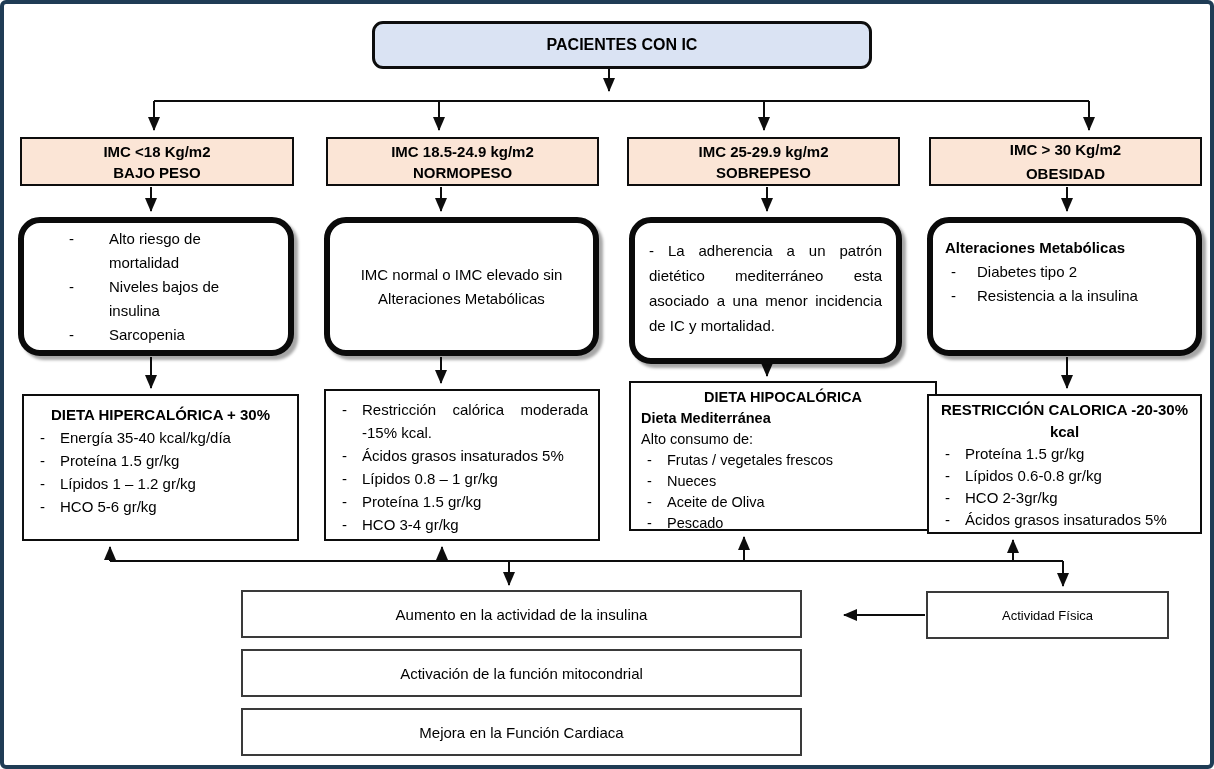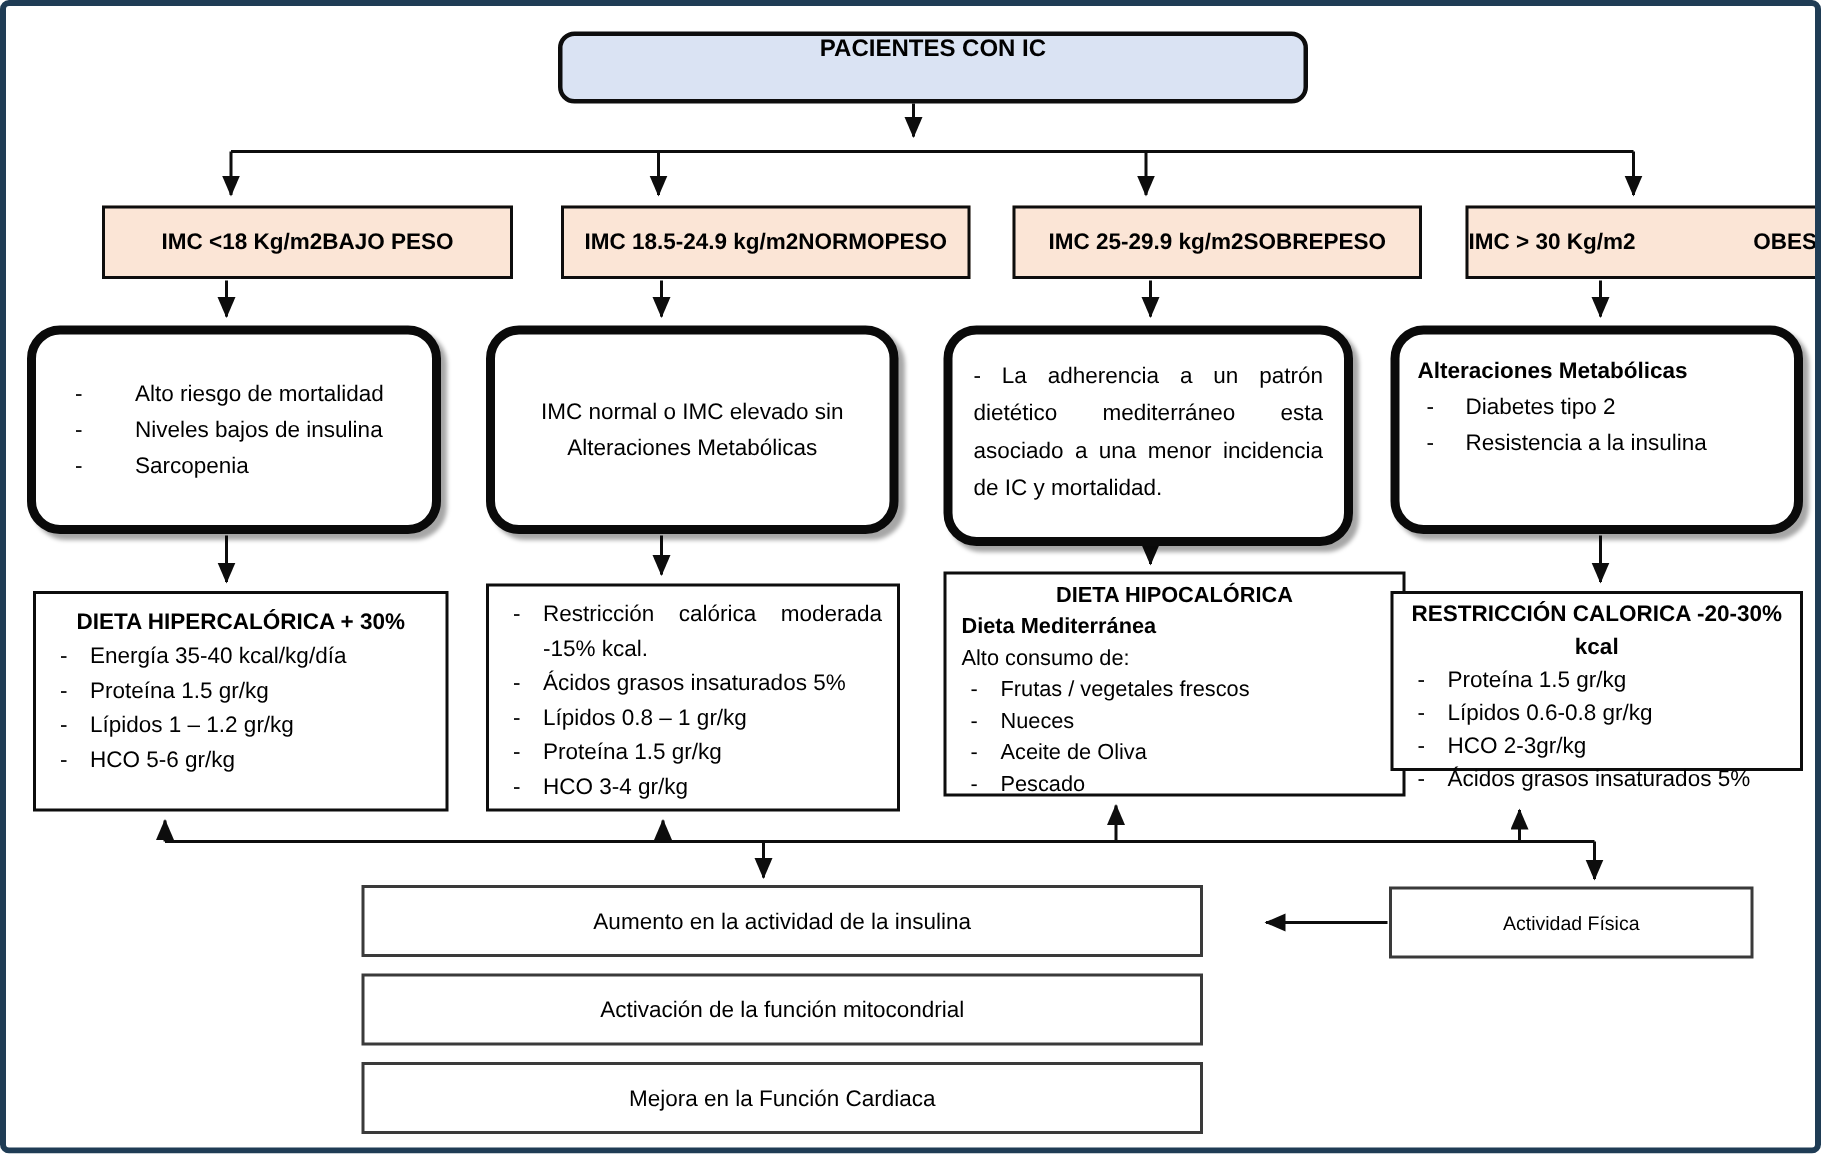--- a/index.html
+++ b/index.html
@@ -14,43 +14,43 @@
     color:#000;
     overflow:hidden;
   }
   .abs{position:absolute;box-sizing:border-box;}
 
   
   .root-node{
     left:368px;top:17px;width:500px;height:48px;
     background:var(--root-fill,#dae3f3);
     border:3px solid #0d0d0d;border-radius:11px;
-    display:flex;justify-content:center;
+    display:flex;align-items:center;justify-content:center;
     font-weight:bold;font-size:16px;
   }
 
   
   .bmi-header{
     top:133px;height:49px;
     background:var(--header-fill,#fbe5d6);
     border:2px solid #0d0d0d;
-    display:flex;flex-direction:row;align-items:center;justify-content:center;
-    font-weight:bold;font-size:15px;line-height:21px;text-align:center;margin-left:48px;
+    display:flex;flex-direction:column;align-items:center;justify-content:center;
+    font-weight:bold;font-size:15px;line-height:21px;text-align:center;
   }
 
   
   .traits{
     top:213px;height:139px;
     background:#fff;
     border:6px solid #0a0a0a;border-radius:22px;
     box-shadow:4px 4px 3px rgba(0,0,0,.35);
     font-size:15px;line-height:24px;
   }
   .traits.center{display:flex;align-items:center;justify-content:center;text-align:center;padding:0 22px;}
-  .traits.vcenter{display:flex;flex-direction:column;justify-content:center;padding:0 6px;}
+  .traits.vcenter{display:flex;flex-direction:column;justify-content:center;padding:0 25px;}
   .traits.justify{padding:15px 14px 0 14px;text-align:justify;line-height:25px;}
   .traits.toplist{padding:13px 12px 0 12px;}
   .traits .traits-title{font-weight:bold;}
 
   
   .diet{
     background:#fff;border:2px solid #0d0d0d;
     font-size:15px;line-height:23px;padding:7px 10px 0 10px;
   }
   .diet .diet-title{font-weight:bold;text-align:center;}
@@ -200,21 +200,21 @@
     <span>IMC &gt; 30 Kg/m2</span>
     <span>OBESIDAD</span>
   </div>
   <div class="abs traits toplist" style="left:923px;width:275px;">
     <div class="traits-title">Alteraciones Metabólicas</div>
     <ul class="bullets mid">
         <li>Diabetes tipo 2</li>
         <li>Resistencia a la insulina</li>
       </ul>
   </div>
-  <div class="abs diet" style="left:923px;top:390px;width:275px;height:120px;line-height:22px;padding-top:3px;">
+  <div class="abs diet" style="left:923px;top:390px;width:275px;height:140px;line-height:22px;padding-top:3px;">
     <div class="diet-title">RESTRICCIÓN CALORICA -20-30% kcal</div>
     <ul class="bullets">
         <li>Proteína 1.5 gr/kg</li>
         <li>Lípidos 0.6-0.8 gr/kg</li>
         <li>HCO 2-3gr/kg</li>
         <li>Ácidos grasos insaturados 5%</li>
       </ul>
   </div>
 
   <div class="abs outcome" style="top:586px;">

